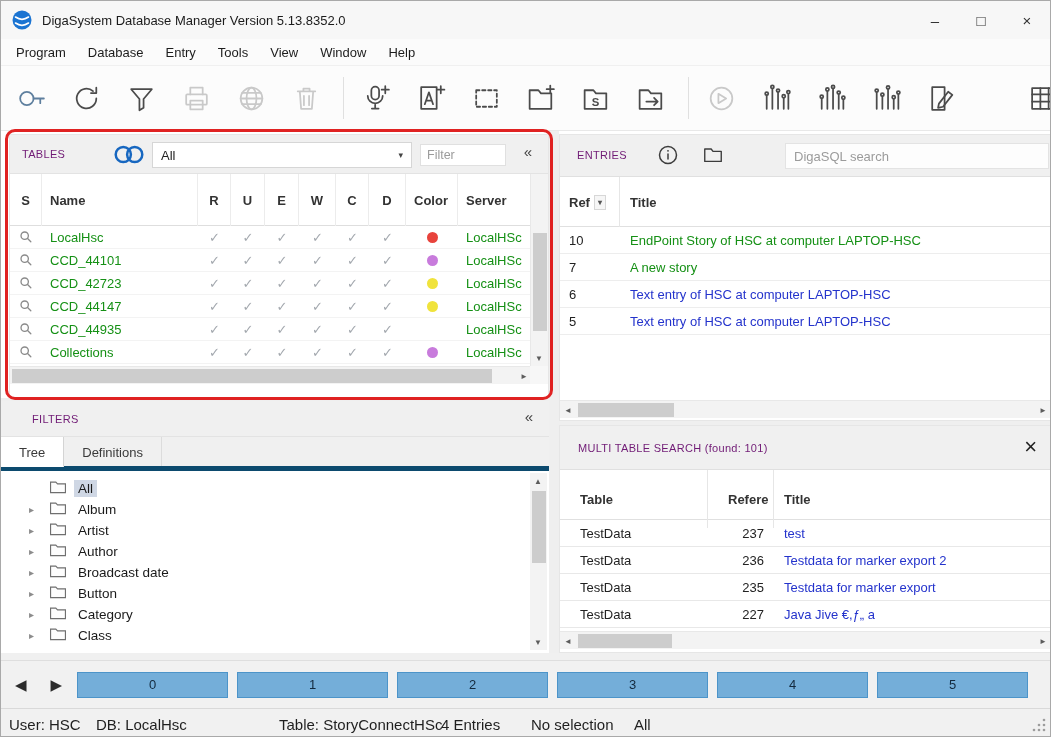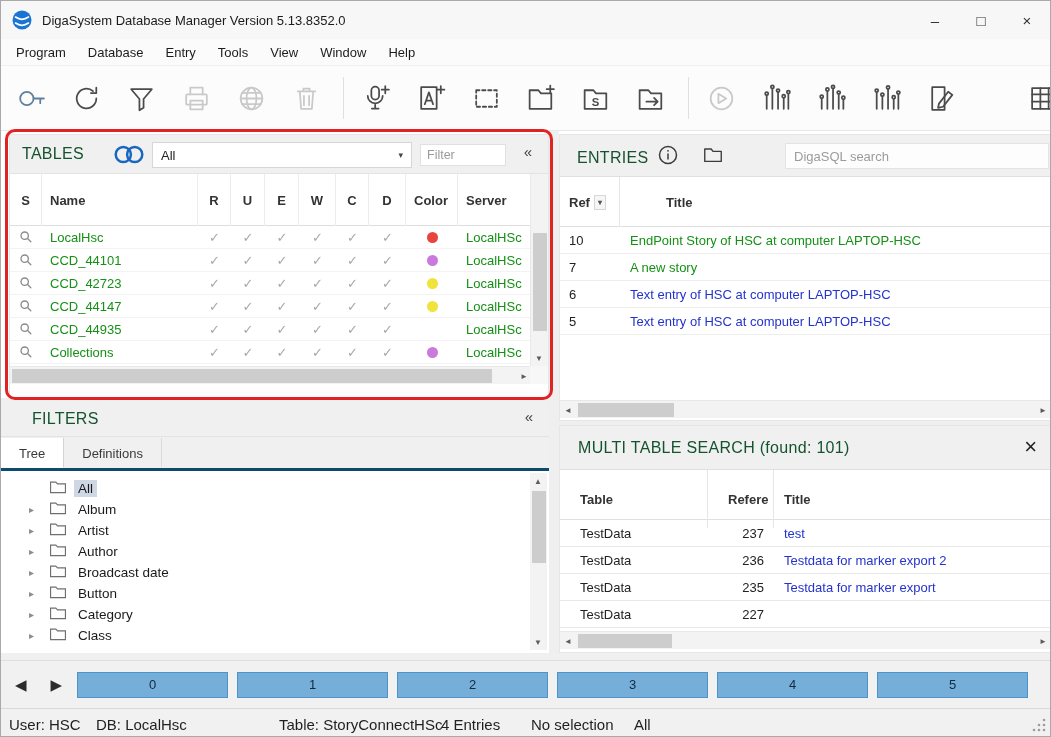--- a/index.html
+++ b/index.html
@@ -28,21 +28,21 @@
   .tb-sep{width:1px;height:42px;background:#e0e0e0;margin:0 12px 0 2px;flex:0 0 auto;}
   .tb-last{margin-left:auto;margin-right:-14px;}
 
   
   .main{position:absolute;left:0;top:130px;width:100%;height:529px;background:#fff;}
   .splitter-v{position:absolute;left:548px;top:0;width:10px;height:522px;background:#efefef;}
   .splitter-h-left{position:absolute;left:0;top:267px;width:548px;height:3px;background:#efefef;}
   .splitter-h-right{position:absolute;left:558px;top:290px;width:493px;height:4px;background:#efefef;}
   .main-bottom{position:absolute;left:0;top:522px;width:100%;height:7px;background:#f0f0f0;}
 
-  .panel-hdr-title{font-size:16px;color:#14532d;letter-spacing:.3px;}
+  .panel-hdr-title{font-size:11px;color:#701a75;letter-spacing:.3px;}
 
   
   .tables-panel{position:absolute;left:8px;top:3px;width:540px;height:264px;background:#fff;border:1px solid #e6e6e6;}
   .tables-hdr{position:relative;height:39px;background:#f0f0f0;border-bottom:1px solid #e3e3e3;display:flex;align-items:center;}
   .tables-hdr .panel-hdr-title{margin-left:12px;}
   .tables-search-icon{position:absolute;left:100px;top:7px;}
   .tables-search-icon svg{width:38px;height:25px;fill:none;stroke:#1767c0;stroke-width:2.6;}
   .dropdown{position:absolute;left:142px;top:7px;width:260px;height:26px;background:#fff;border:1px solid #d6d6d6;display:flex;align-items:center;padding:0 8px;font-size:13px;color:#222;}
   .dd-arrow{margin-left:auto;font-size:9px;color:#444;}
   .filter-input{position:absolute;left:410px;top:9px;width:86px;height:22px;border:1px solid #e0e0e0;background:#fff;padding:0 6px;font:inherit;font-size:12.5px;color:#333;outline:none;}
@@ -70,41 +70,41 @@
   .tables-vscroll .sarr{bottom:0;left:0;}
   .tables-hscroll{position:absolute;left:0;top:192px;width:522px;height:18px;background:#f3f3f3;border-top:1px solid #e8e8e8;}
   .tables-hscroll .sarr{right:0;top:1px;}
   .tables-corner{position:absolute;right:0;top:192px;width:18px;height:18px;background:#f7f7f7;}
 
   
   .filters-panel{position:absolute;left:0;top:270px;width:548px;height:252px;background:#fff;}
   .filters-hdr{position:relative;height:36px;background:#f0f0f0;border-bottom:1px solid #e3e3e3;display:flex;align-items:center;padding-left:11px;}
   .filters-hdr .panel-hdr-title{margin-left:20px;}
   .filters-hdr .collapse{top:7px;}
-  .tabstrip{height:34px;background:#f0f0f0;border-bottom:3px solid #0c4a6e;display:flex;align-items:center;}
+  .tabstrip{height:34px;background:#f0f0f0;border-bottom:5px solid #0c4a6e;display:flex;align-items:center;}
   .tab{padding:8px 18px 6px;font-size:13px;color:#3a3a3a;border-right:1px solid #dcdcdc;background:transparent;}
   .tab.active{background:#fff;border-right:1px solid #d4d4d4;margin-bottom:-1px;border-bottom:1px solid #fff;}
   .tree{position:relative;height:181px;padding-top:7px;background:#fff;overflow:hidden;}
   .tree-row{height:21px;display:flex;align-items:center;padding-left:28px;}
   .tree-arrow{width:20px;color:#8c8c8c;font-size:10px;}
   .tree-folder svg{width:18px;height:14px;fill:#fdfdfd;stroke:#6f6f6f;stroke-width:1.3;}
   .tree-label{margin-left:7px;font-size:13.5px;color:#1a1a1a;padding:1px 4px;}
   .tree-label.selected{background:#cfd7e4;}
   .filters-vscroll{position:absolute;right:2px;top:2px;width:17px;height:177px;background:#f3f3f3;}
   .filters-vscroll .sarr.up{top:0;left:0;}
   .filters-vscroll .sarr.down{bottom:0;left:0;}
 
   
   .entries-panel{position:absolute;left:558px;top:3px;width:493px;height:287px;background:#fff;border:1px solid #e6e6e6;}
   .entries-hdr{position:relative;height:42px;background:#f0f0f0;border-bottom:1px solid #e0e0e0;}
   .entries-hdr .panel-hdr-title{position:absolute;left:17px;top:14px;}
   .hdr-icon{position:absolute;top:9px;display:flex;color:#3c3c3c;}
   .hdr-icon svg{width:22px;height:22px;fill:none;stroke:currentColor;stroke-width:1.5;stroke-linecap:round;stroke-linejoin:round;}
   .digasql-input{position:absolute;left:225px;top:8px;width:264px;height:26px;border:1px solid #e3e3e3;background:#fdfdfd;padding:0 8px;font:inherit;color:#444;outline:none;}
-  .entries-colhdr{position:absolute;left:0;top:42px;width:100%;height:50px;display:flex;border-bottom:1px solid #e0e0e0;gap:36px;}
+  .entries-colhdr{position:absolute;left:0;top:42px;width:100%;height:50px;display:flex;border-bottom:1px solid #e0e0e0;}
   .ec{display:flex;align-items:center;height:50px;font-weight:700;color:#333;}
   .ec.ref-col{width:60px;border-right:1px solid #e6e6e6;padding-left:9px;}
   .ec.title-col{flex:1;padding-left:10px;}
   .combo-arrow{margin-left:4px;font-size:8px;color:#555;border:1px solid #d7d7d7;background:#f6f6f6;padding:2px 3px;}
   .entries-rows{position:absolute;left:0;top:92px;width:100%;}
   .erow{display:flex;height:27px;align-items:center;border-bottom:1px solid #ededed;}
   .eref{width:60px;padding-left:9px;color:#222;}
   .etitle{flex:1;padding-left:10px;white-space:nowrap;overflow:hidden;}
   .kind-green{color:#159015;}
   .kind-blue{color:#2433cc;}
@@ -604,20 +604,21 @@
             <span class="mtitle">Testdata for marker export 2</span>
           </div>
           <div class="mrow">
             <span class="mtable">TestData</span>
             <span class="mref">235</span>
             <span class="mtitle">Testdata for marker export</span>
           </div>
           <div class="mrow">
             <span class="mtable">TestData</span>
             <span class="mref">227</span>
+            <span class="mtitle">Java Jive €,ƒ„ a</span>
           </div>
         </div>
       <div class="panel-hscroll mts-hscroll">
         <span class="sarr left">◄</span>
         <div class="hthumb" style="left:18px;width:94px;"></div>
         <span class="sarr right">►</span>
       </div>
     </div>
 
   </div>

